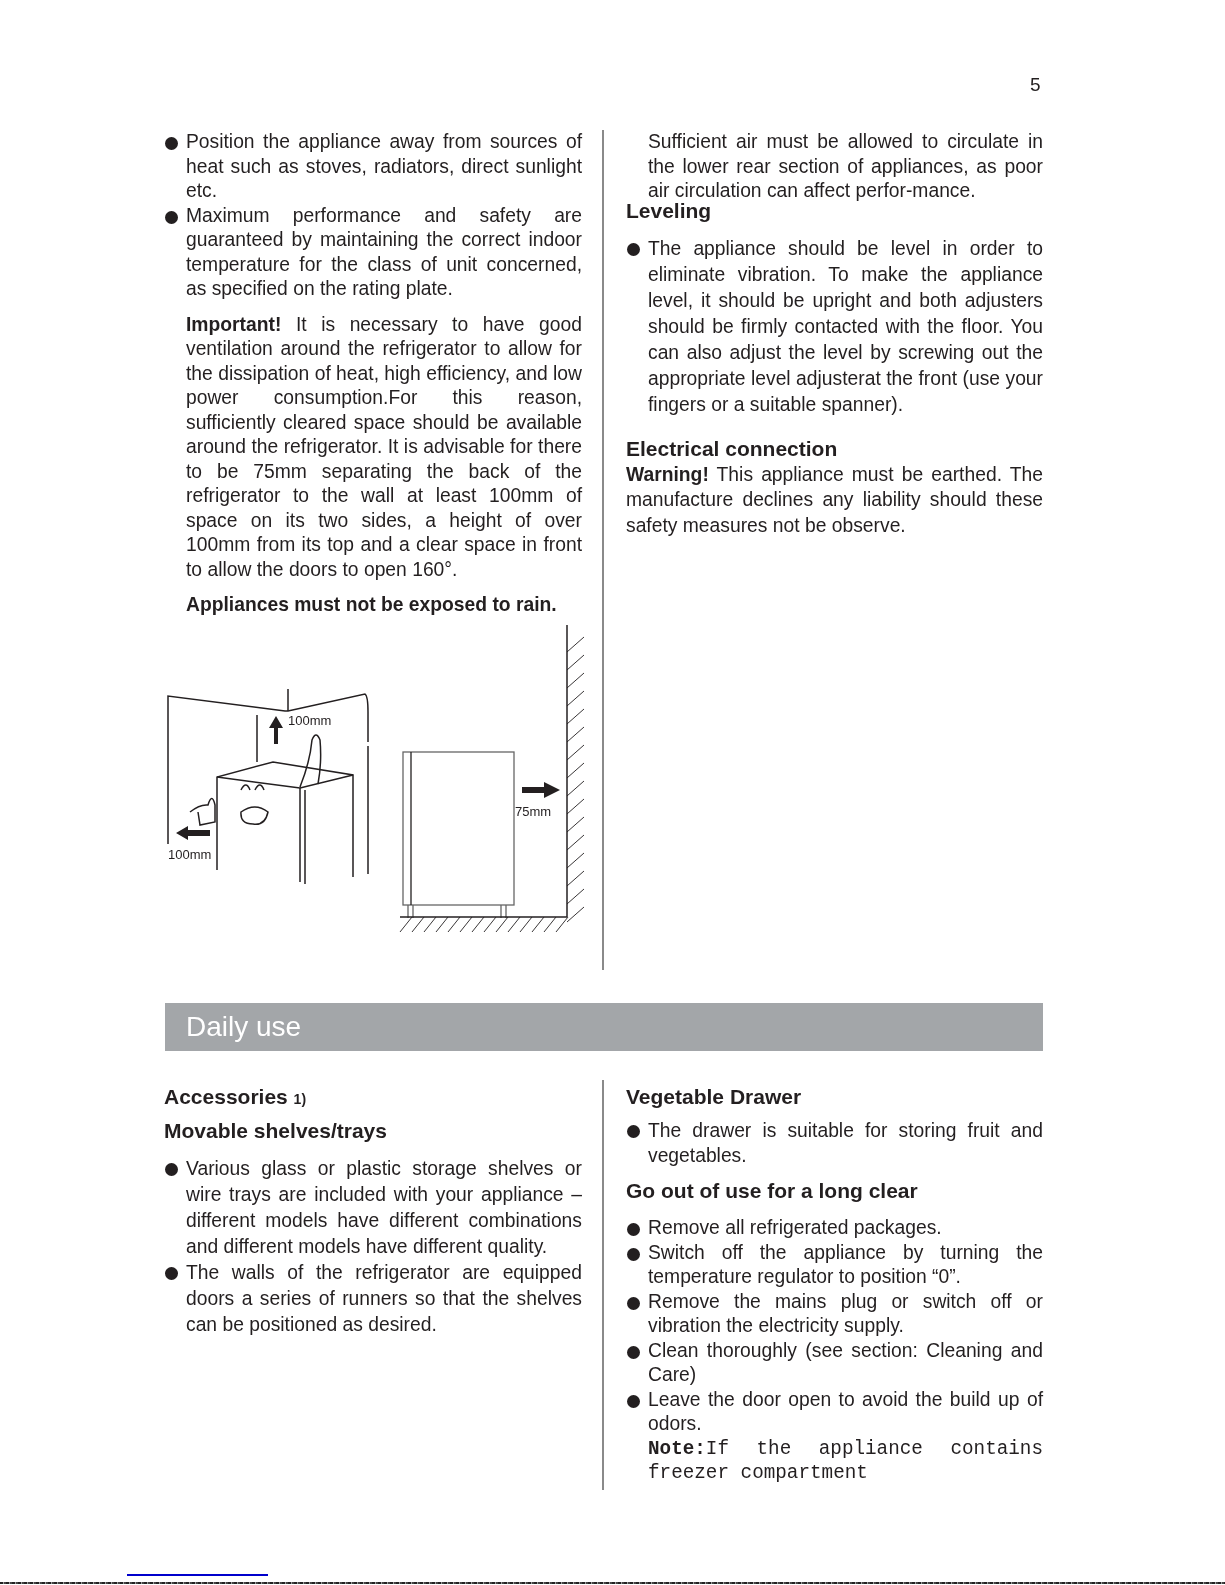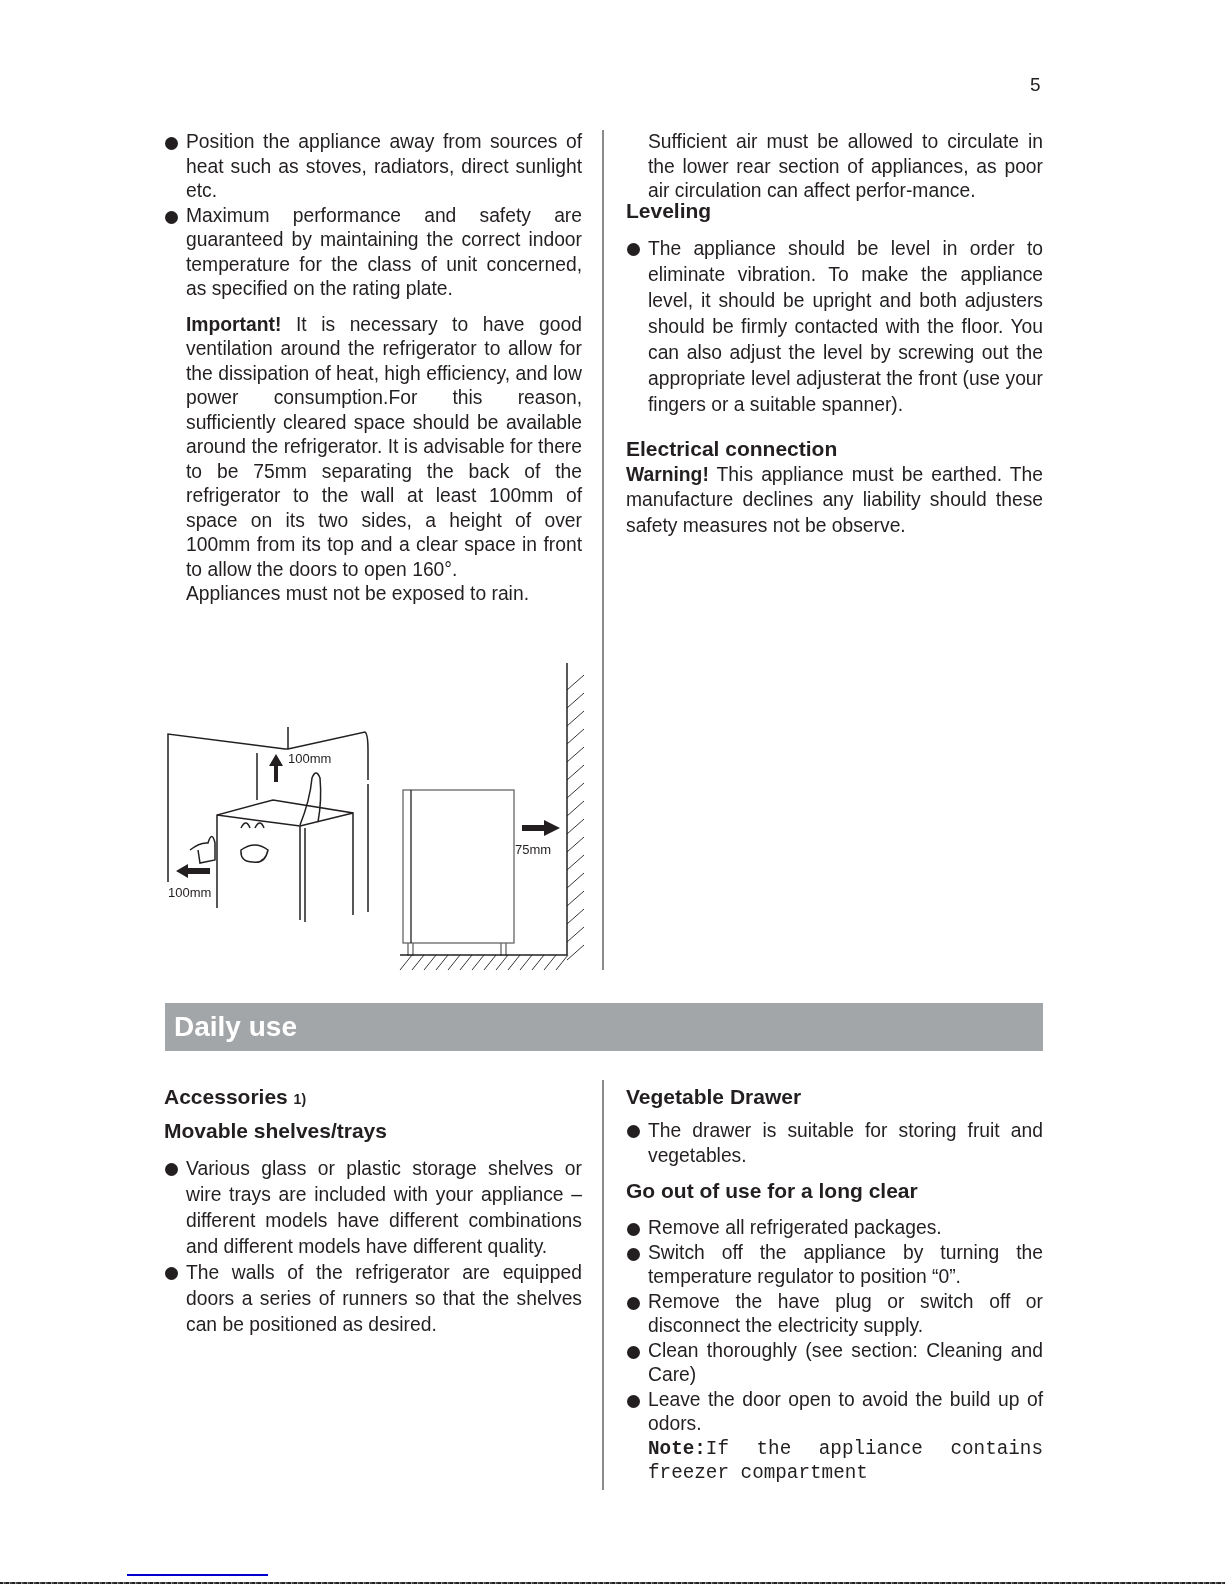--- a/index.html
+++ b/index.html
@@ -10,40 +10,40 @@
   .col p { margin: 0; text-align: justify; text-align-last: left; }
   .bullet-item { position: relative; padding-left: 22px; text-align: justify; }
   .bullet-item::before { content: ""; position: absolute; left: 1px; top: 7px;
          width: 13px; height: 13px; border-radius: 50%; background: #231f20; }
   .indent { padding-left: 22px; }
   h3 { margin: 0; font-size: 21px; font-weight: bold; line-height: 26px; }
   .sup { font-size: 14px; font-weight: bold; }
   .vdivider { position: absolute; width: 2px; background: #8a8a8a; }
   .banner { position: absolute; left: 165px; top: 1003px; width: 878px; height: 48px;
          background: #a3a6a9; }
-  .banner span { position: absolute; left: 9px; top: 8px; color: #fff;
-         font-size: 28px; font-weight: bold; font-family: "Liberation Sans", sans-serif; }
+  .banner span { position: absolute; left: 21px; top: 8px; color: #fff;
+         font-size: 28px; font-weight: normal; font-family: "Liberation Sans", sans-serif; }
   .footer-link { position: absolute; left: 127px; top: 1574px; width: 141px; height: 2px; background: #0000cc; }
   .footer-rule { position: absolute; left: 0; top: 1582px; width: 1225px; height: 2px;
          background: repeating-linear-gradient(90deg, #222 0 3px, #999 3px 4px, #444 4px 6px); }
   svg text { font-family: "Liberation Sans", sans-serif; }
 </style>
 </head>
 <body>
 
 <div class="page-number">5</div>
 
 <div class="col" style="left:164px; top:130px; width:418px;">
   <p class="bullet-item">Position the appliance away from sources of heat such as stoves, radiators, direct sunlight etc.</p>
   <p class="bullet-item">Maximum performance and safety are guaranteed by maintaining the correct indoor temperature for the class of unit concerned, as specified on the rating plate.</p>
   <p class="indent" style="margin-top:11px;"><b>Important!</b><span> It is necessary to have good ventilation around the refrigerator to allow for the dissipation of heat, high efficiency, and low power consumption.For this reason, sufficiently cleared space should be available around the refrigerator. It is advisable for there to be 75mm separating the back of the refrigerator to the wall at least 100mm of space on its two sides, a height of over 100mm from its top and a clear space in front to allow the doors to open 160°.</span></p>
-  <p class="indent" style="">Appliances must not be exposed to rain.</p>
+  <p class="indent" style="margin-top:11px;font-weight:bold;">Appliances must not be exposed to rain.</p>
 </div>
 
-<div style="position:absolute; left:160px; top:650px; width:440px; height:330px;">
+<div style="position:absolute; left:160px; top:612px; width:440px; height:330px;">
   <svg width="440" height="330" viewBox="0 0 440 330">
     <g fill="none" stroke="#231f20" stroke-width="1.5">
 
       <path d="M8 232 L8 84 L125 99 L128 99 L205 82 Q208 84 208 100 L208 130"></path>
       <path d="M128 77 L128 99"></path>
       <path d="M208 134 L208 262"></path>
       <path d="M97 103 L97 150"></path>
 
       <path d="M57 258 L57 165 L113 150 L193 163 L193 265"></path>
       <path d="M57 165 L140 176 L193 163"></path>
@@ -104,20 +104,20 @@
   <p class="bullet-item" style="margin-top:12px; line-height:26px;">Various glass or plastic storage shelves or wire trays are included with your appliance – different models have different combinations and different models have different quality.</p>
   <p class="bullet-item" style="line-height:26px;">The walls of the refrigerator are equipped doors a series of runners so that the shelves can be positioned as desired.</p>
 </div>
 
 <div class="col" style="left:626px; top:1084px; width:417px;">
   <h3>Vegetable Drawer</h3>
   <p class="bullet-item" style="margin-top:8px; line-height:25px;">The drawer is suitable for storing fruit and vegetables.</p>
   <h3 style="margin-top:10px;">Go out of use for a long clear</h3>
   <p class="bullet-item" style="margin-top:12px; line-height:24.5px;">Remove all refrigerated packages.</p>
   <p class="bullet-item" style="line-height:24.5px;">Switch off the appliance by turning the temperature regulator to position “0”.</p>
-  <p class="bullet-item" style="line-height:24.5px;">Remove the have plug or switch off or disconnect the electricity supply.</p>
+  <p class="bullet-item" style="line-height:24.5px;">Remove the mains plug or switch off or vibration the electricity supply.</p>
   <p class="bullet-item" style="line-height:24.5px;">Clean thoroughly (see section: Cleaning and Care)</p>
   <p class="bullet-item" style="line-height:24.5px;">Leave the door open to avoid the build up of odors.</p>
   <p class="indent" style="line-height:24.5px;font-family:Liberation Mono, monospace;"><b>Note:</b><span>If the appliance contains freezer compartment</span></p>
 </div>
 
 <div class="footer-link"></div>
 <div class="footer-rule"></div>
 
 </body></html>

